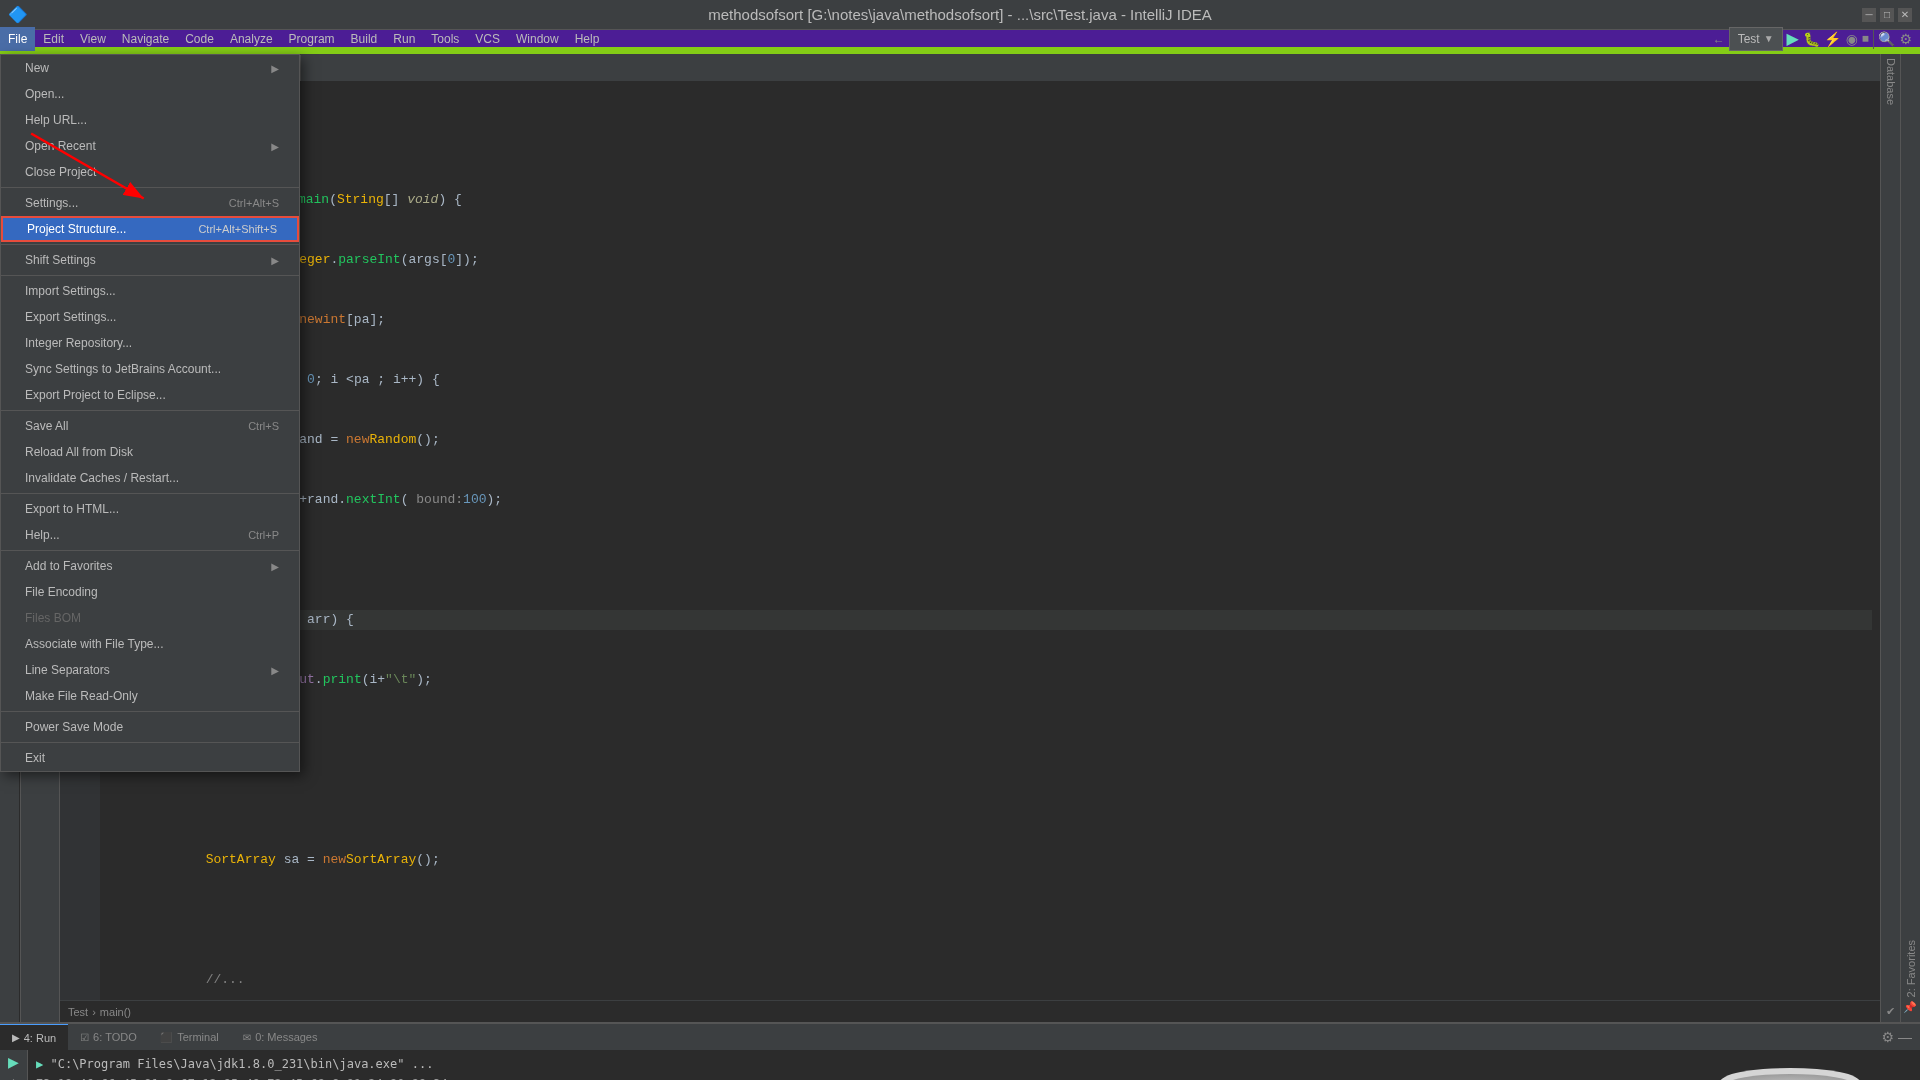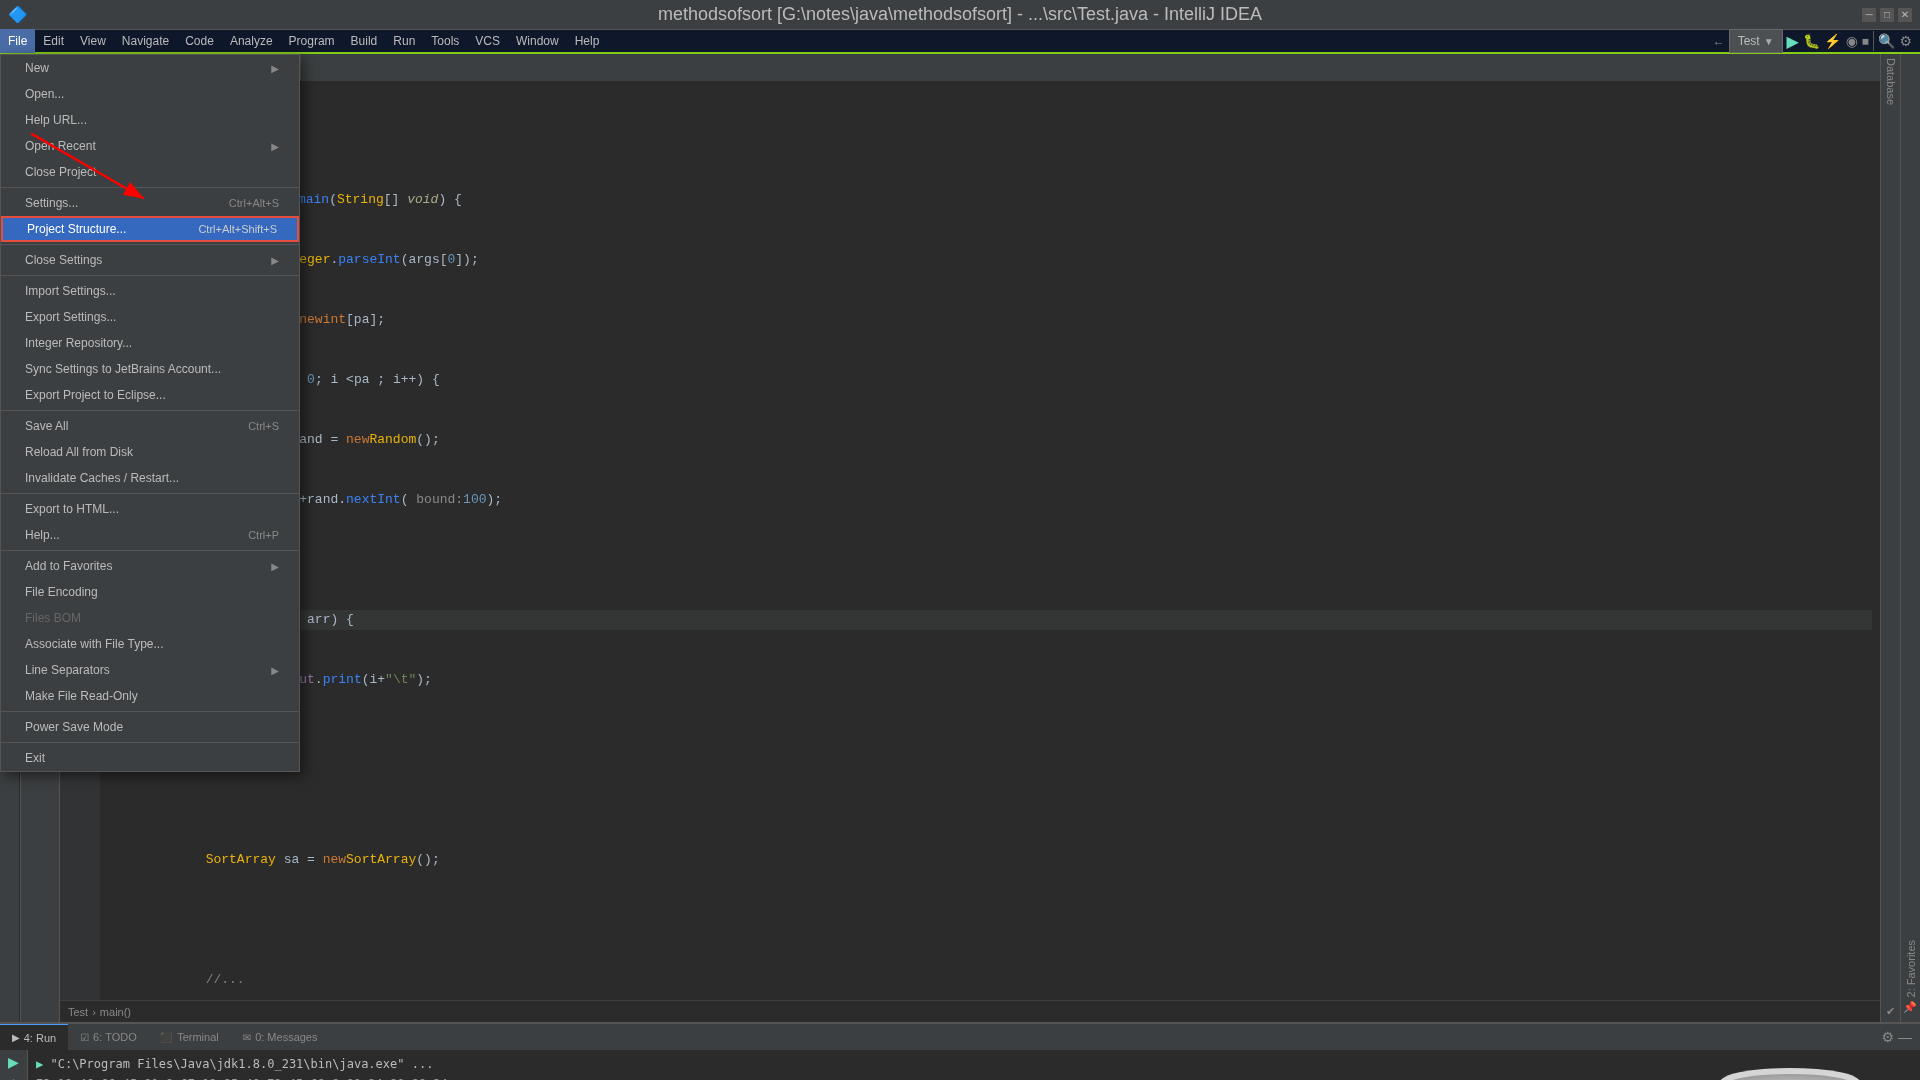--- a/index.html
+++ b/index.html
@@ -9,31 +9,31 @@
     #title-bar {
       height: 30px;
       background: #3c3f41;
       display: flex;
       align-items: center;
       justify-content: space-between;
       padding: 0 8px;
       border-bottom: 1px solid #555;
     }
     #title-bar-left { display: flex; align-items: center; gap: 4px; }
-    #title-bar-title { color: #bbb; font-size: 18px; flex: 1; text-align: center; position: absolute; left: 50%; transform: translateX(-50%); }
+    #title-bar-title { color: #bbb; font-size: 15px; flex: 1; text-align: center; position: absolute; left: 50%; transform: translateX(-50%); }
     #title-bar-controls { display: flex; gap: 4px; }
     .title-btn { width: 14px; height: 14px; border: none; background: #555; cursor: pointer; font-size: 10px; color: #bbb; display: flex; align-items: center; justify-content: center; }
 
     
     #menu-bar {
       height: 24px;
-      background: #0f172a;
-      display: flex;
-      align-items: center;
-      border-bottom: 2px solid #84cc16;
+      background: #4c1d95;
+      display: flex;
+      align-items: center;
+      border-bottom: 7px solid #84cc16;
     }
     .menu-item {
       padding: 2px 8px;
       cursor: pointer;
       color: #bbb;
       font-size: 12px;
       height: 24px;
       display: flex;
       align-items: center;
     }
@@ -142,21 +142,21 @@
     #code-content {
       flex: 1;
       padding: 8px 8px 8px 12px;
       overflow: auto;
       white-space: pre;
     }
     .line { height: 20px; display: flex; align-items: center; }
     .line.highlighted { background: #343635; }
     .kw { color: #cc7832; }
     .cls { color: #eab308; }
-    .fn { color: #3b82f6; }
+    .fn { color: #22c55e; }
     .str { color: #6a8759; }
     .num { color: #6897bb; }
     .cm { color: #808080; }
     .param { color: #aa8; font-style: italic; }
 
     
     #breadcrumb {
       height: 22px;
       background: #2b2b2b;
       border-top: 1px solid #3c3f41;
@@ -517,21 +517,21 @@
   <div class="menu-section-item">
     <span>Settings...</span>
     <span class="menu-shortcut">Ctrl+Alt+S</span>
   </div>
   <div class="menu-section-item highlighted" style="background:#3569c0; color:white; border:2px solid #e74c3c;">
     <span>Project Structure...</span>
     <span class="menu-shortcut" style="color:#ccc;">Ctrl+Alt+Shift+S</span>
   </div>
   <div class="menu-sep-line"></div>
   <div class="menu-section-item">
-    <span>Close Settings</span>
+    <span>Shift Settings</span>
     <span class="menu-arrow">▶</span>
   </div>
   <div class="menu-sep-line"></div>
   <div class="menu-section-item">
     <span>Import Settings...</span>
   </div>
   <div class="menu-section-item">
     <span>Export Settings...</span>
   </div>
   <div class="menu-section-item">

